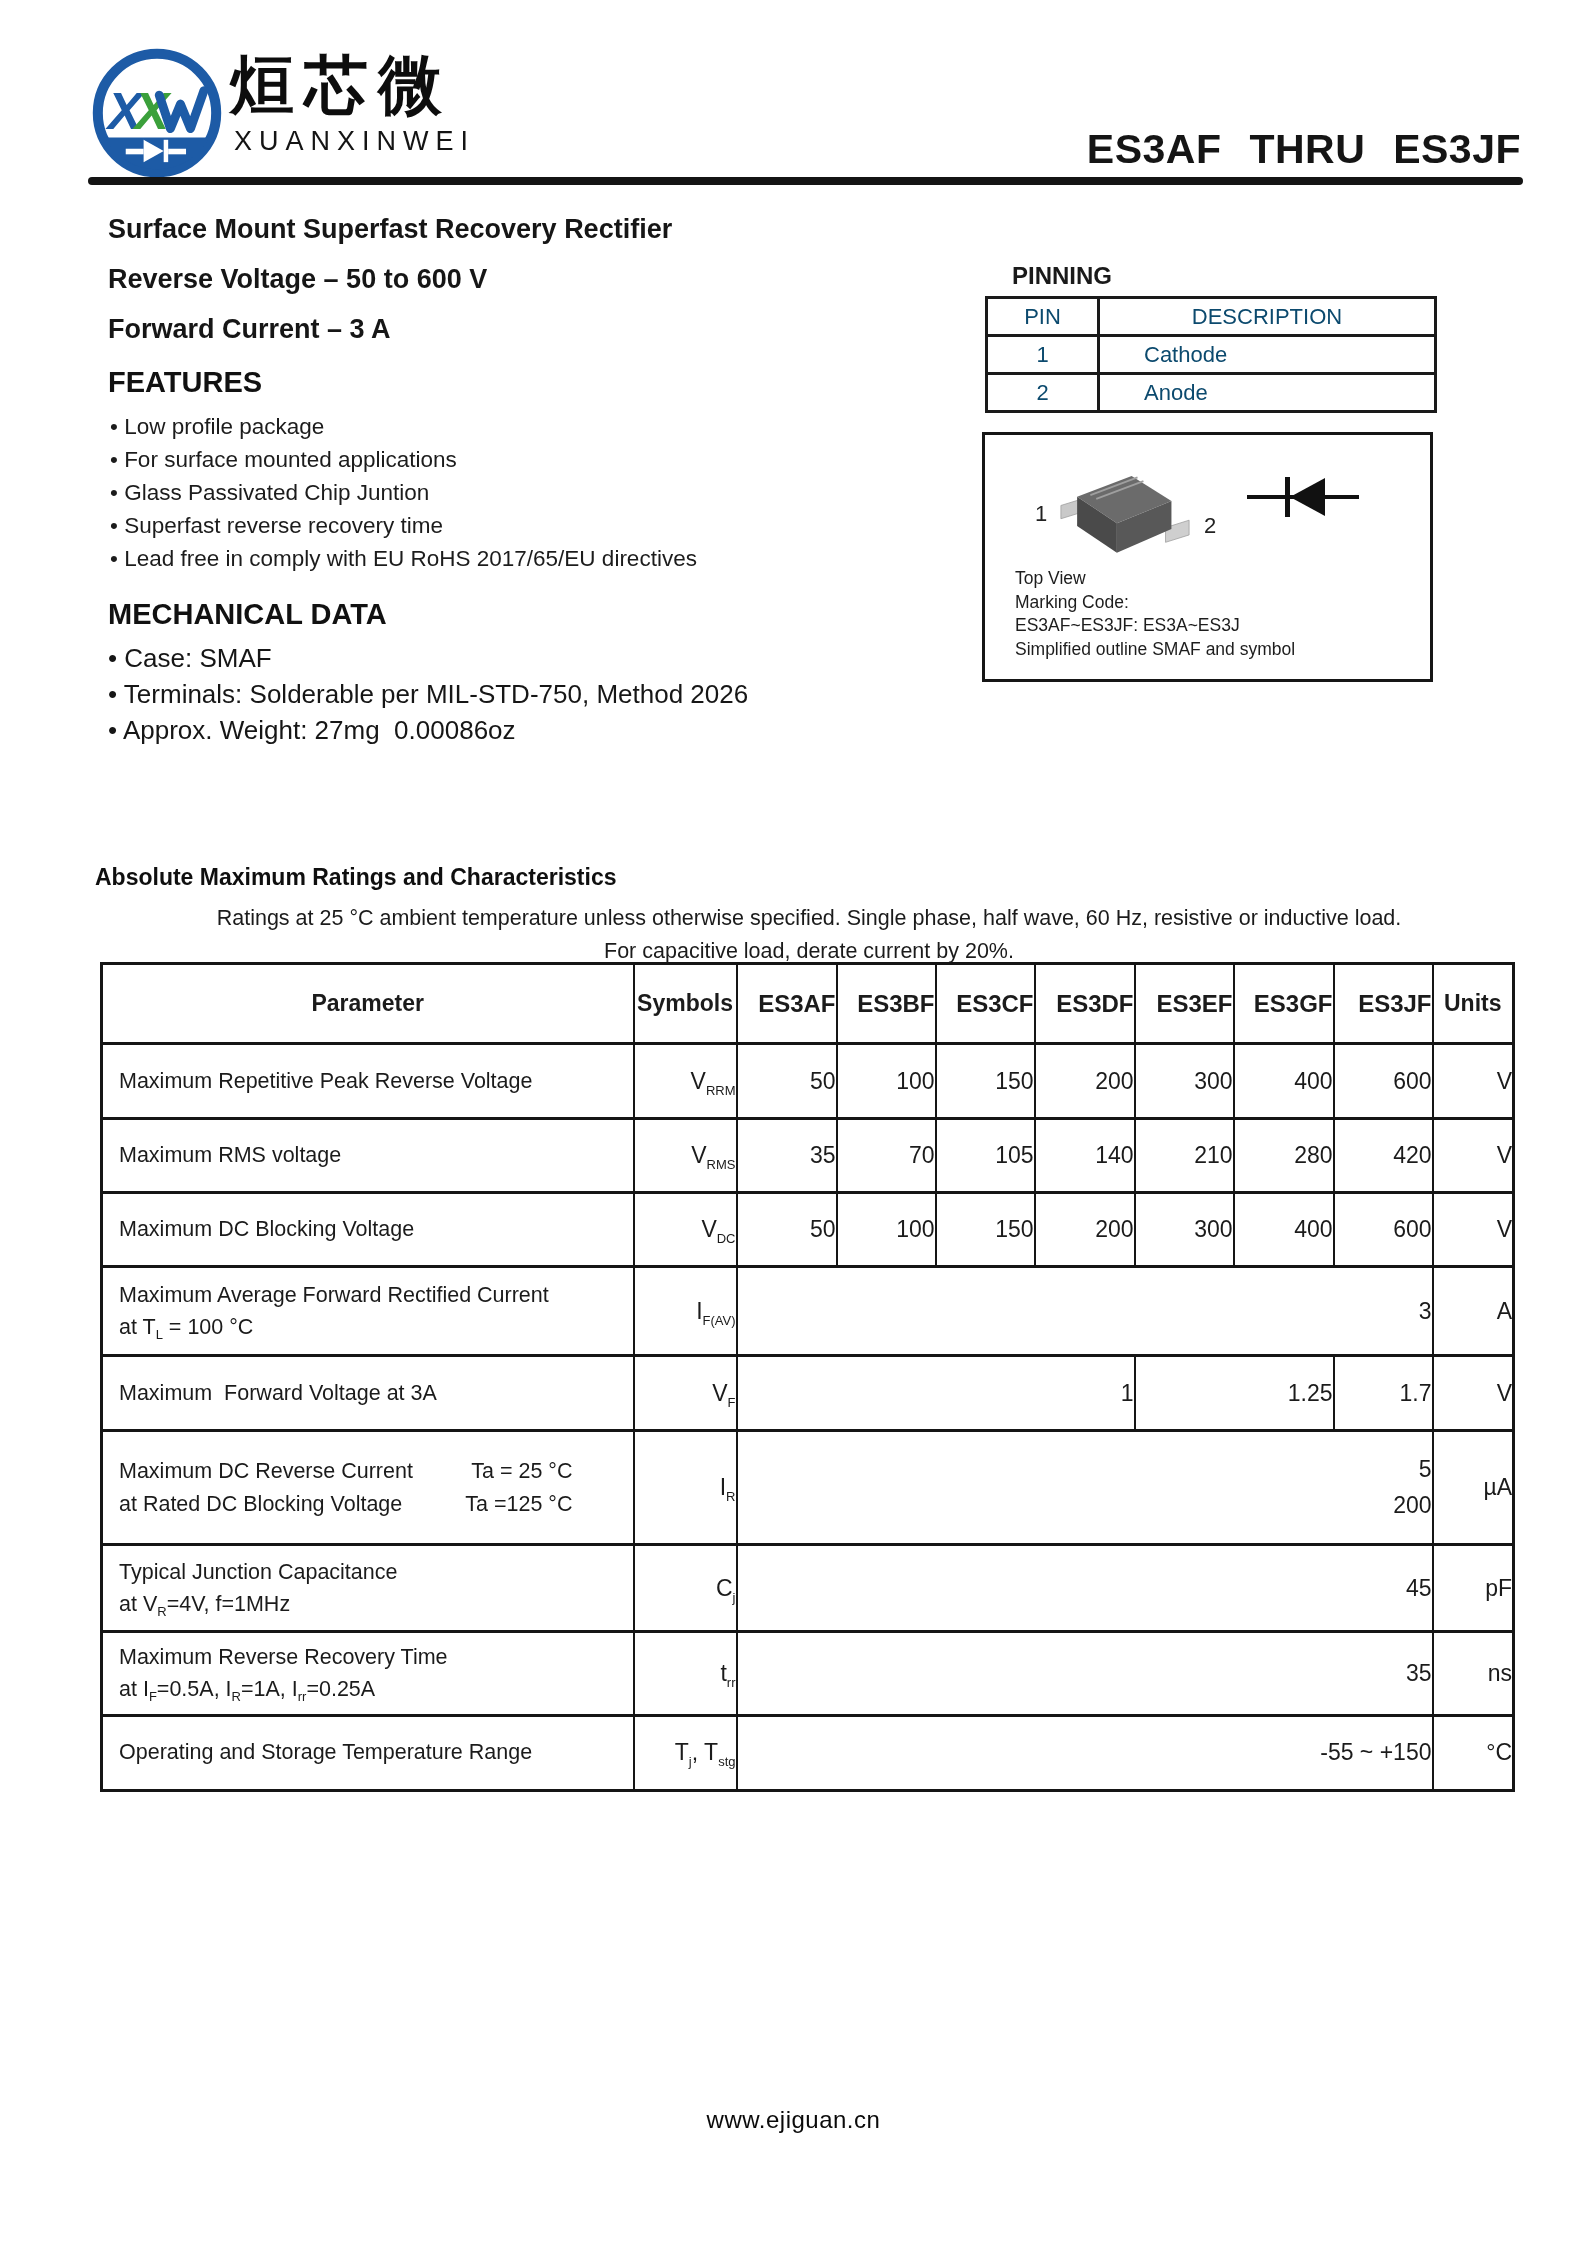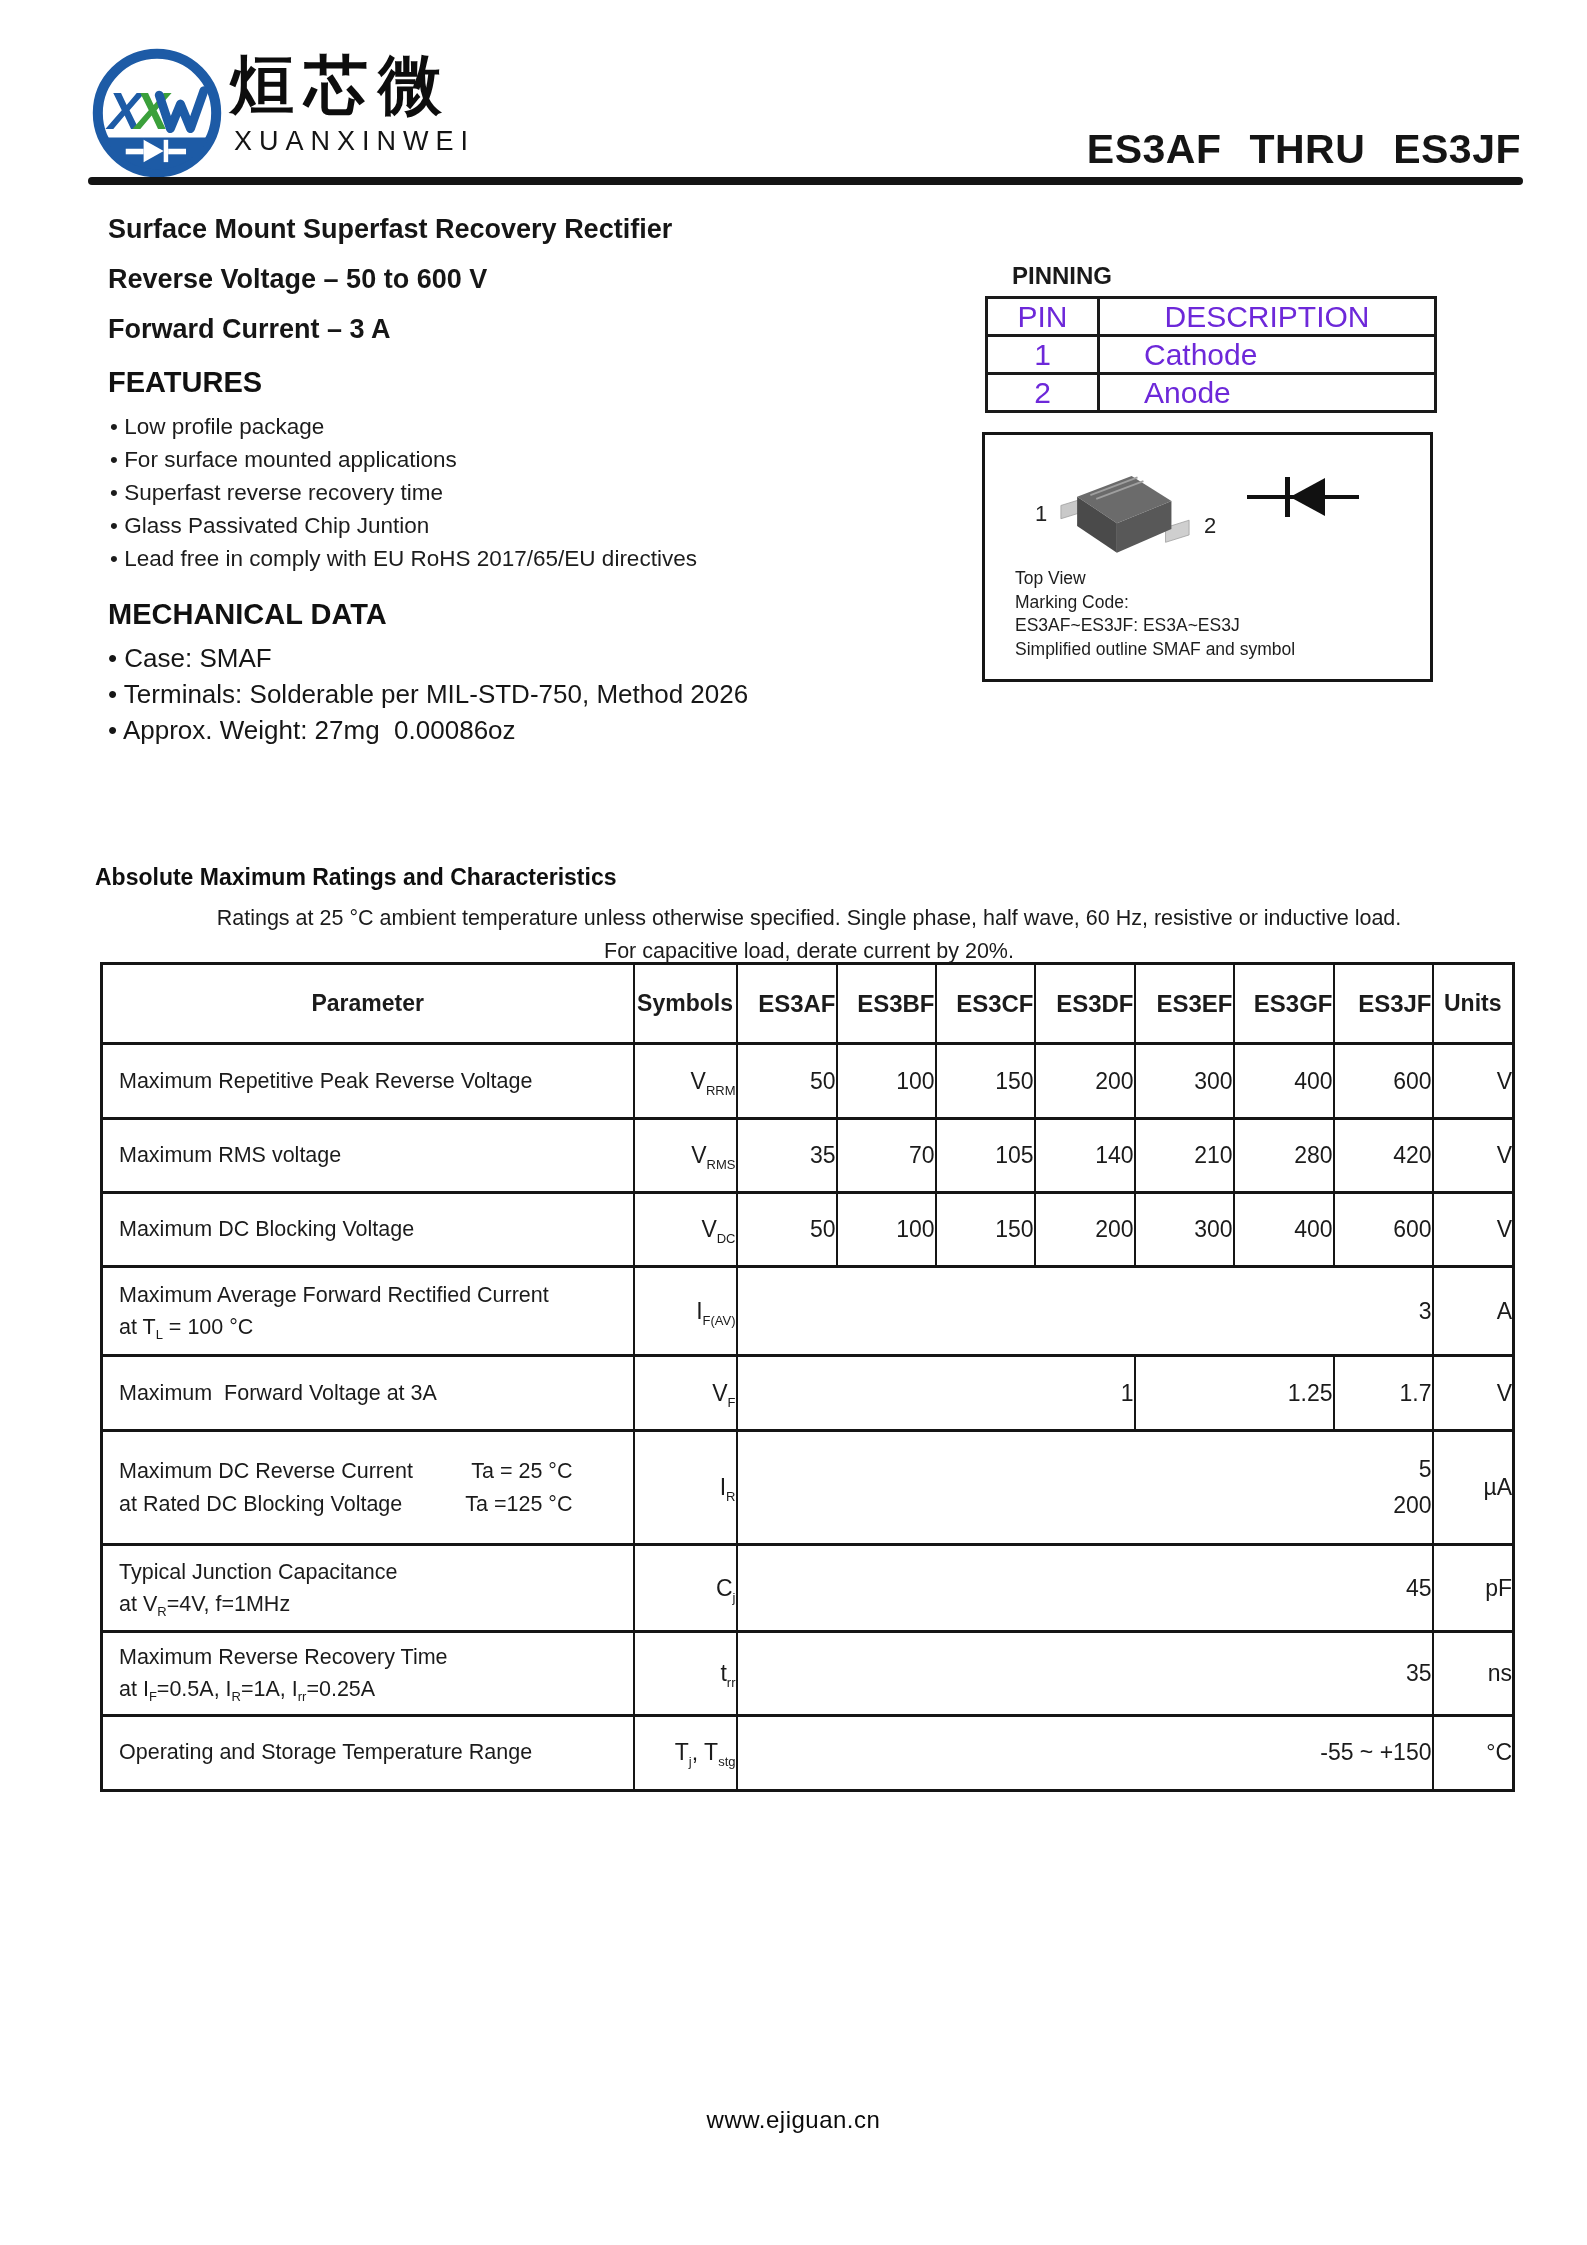--- a/index.html
+++ b/index.html
@@ -26,21 +26,21 @@
   .features-h { top:366px; }
   .feat-list { left:110px; top:410px; list-style:none; }
   .feat-list li { font-size:22.5px; line-height:33px; color:#1c1c1c; }
   .mech-h { top:598px; }
   .mech-list { left:108px; top:640px; list-style:none; }
   .mech-list li { font-size:26px; line-height:36px; color:#161616; }
 
   
   .pinning-h { left:1012px; top:262px; font-size:24px; font-weight:700; }
   .pin-table { left:985px; top:296px; width:452px; border-collapse:collapse; table-layout:fixed; }
-  .pin-table td { border:3px solid #1a1a1a; height:38px; font-size:30px; color:#6d28d9; }
+  .pin-table td { border:3px solid #1a1a1a; height:38px; font-size:22px; color:#0c4a6e; }
   .pin-table .c-pin { width:112px; text-align:center; }
   .pin-table .c-desc { text-align:left; padding-left:44px; }
   .pin-table .hdr td { text-align:center; padding-left:0; }
 
   
   .pkg-box { left:982px; top:432px; width:451px; height:250px; border:3px solid #161616; }
   .pkg-svg { position:absolute; left:70px; top:32px; width:140px; height:102px; }
   .pkg-pin { position:absolute; font-size:22px; color:#222; }
   .pkg-pin1 { left:50px; top:66px; }
   .pkg-pin2 { left:219px; top:78px; }
@@ -97,22 +97,22 @@
   <div class="abs head-rule"></div>
 
   <div class="abs sum-line sum1 pre">Surface Mount Superfast Recovery Rectifier</div>
   <div class="abs sum-line sum2 pre">Reverse Voltage – 50 to 600 V</div>
   <div class="abs sum-line sum3 pre">Forward Current – 3 A</div>
 
   <div class="abs sec-h features-h">FEATURES</div>
   <ul class="abs feat-list">
     <li class="pre">• Low profile package</li>
     <li class="pre">• For surface mounted applications</li>
+    <li class="pre">• Glass Passivated Chip Juntion</li>
     <li class="pre">• Superfast reverse recovery time</li>
-    <li class="pre">• Glass Passivated Chip Juntion</li>
     <li class="pre">• Lead free in comply with EU RoHS 2017/65/EU directives</li>
   </ul>
 
   <div class="abs sec-h mech-h">MECHANICAL DATA</div>
   <ul class="abs mech-list">
     <li class="pre">• Case: SMAF</li>
     <li class="pre">• Terminals: Solderable per MIL-STD-750, Method 2026</li>
     <li class="pre">• Approx. Weight: 27mg  0.00086oz</li>
   </ul>
 

